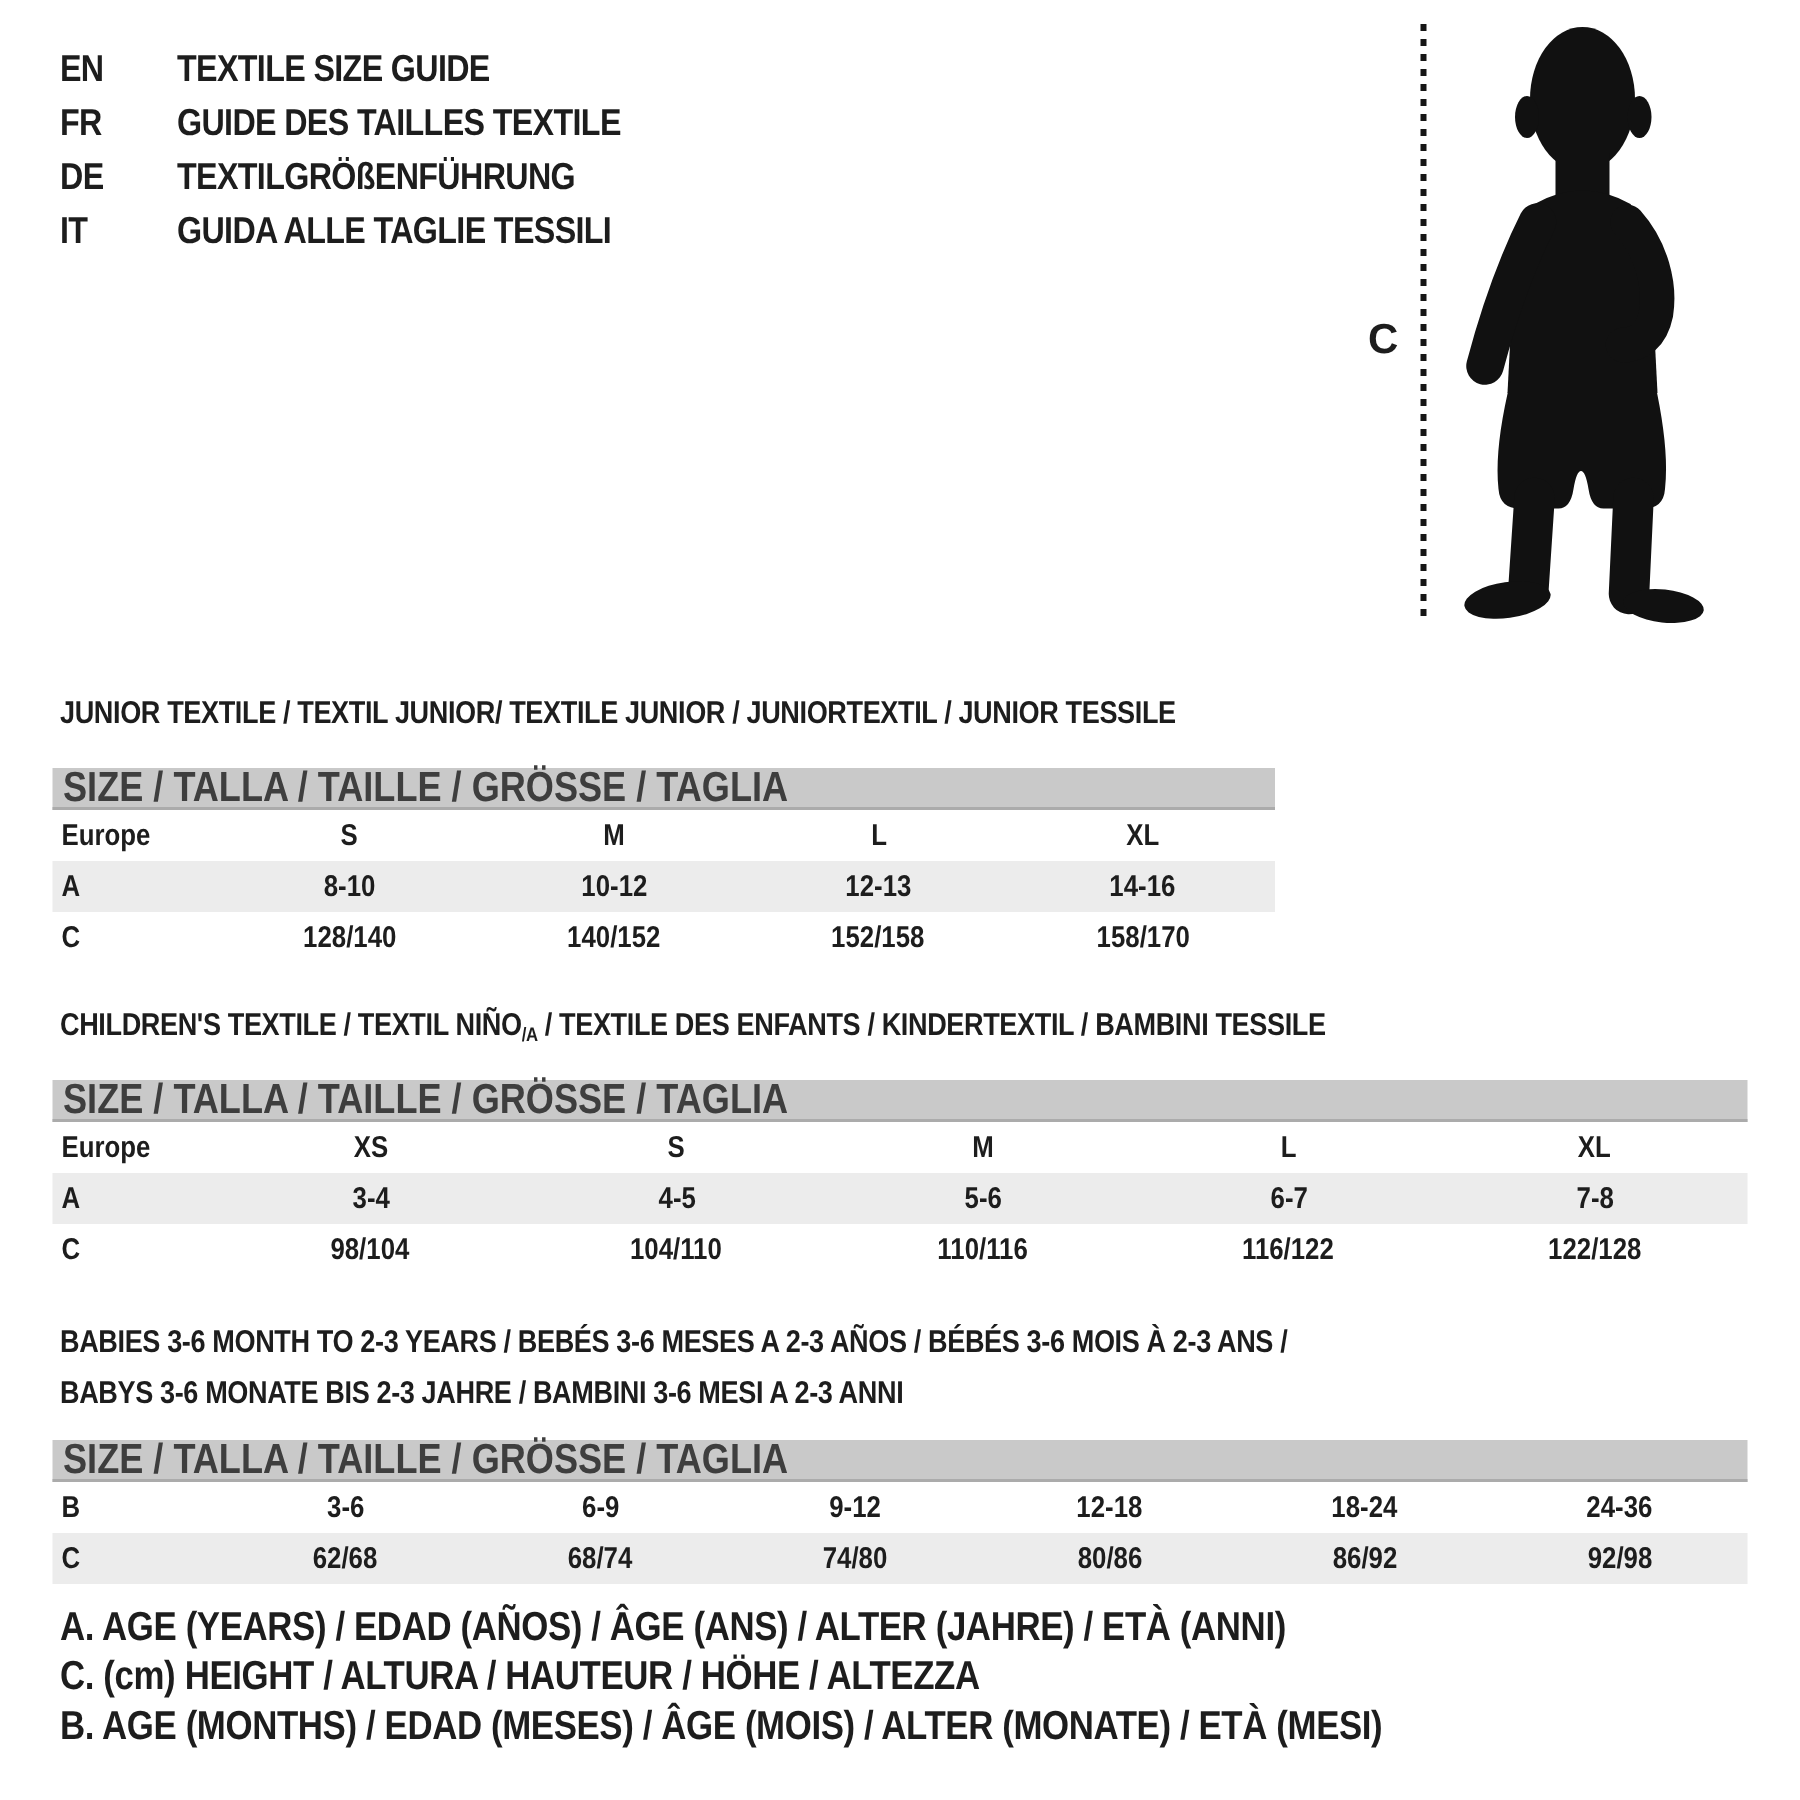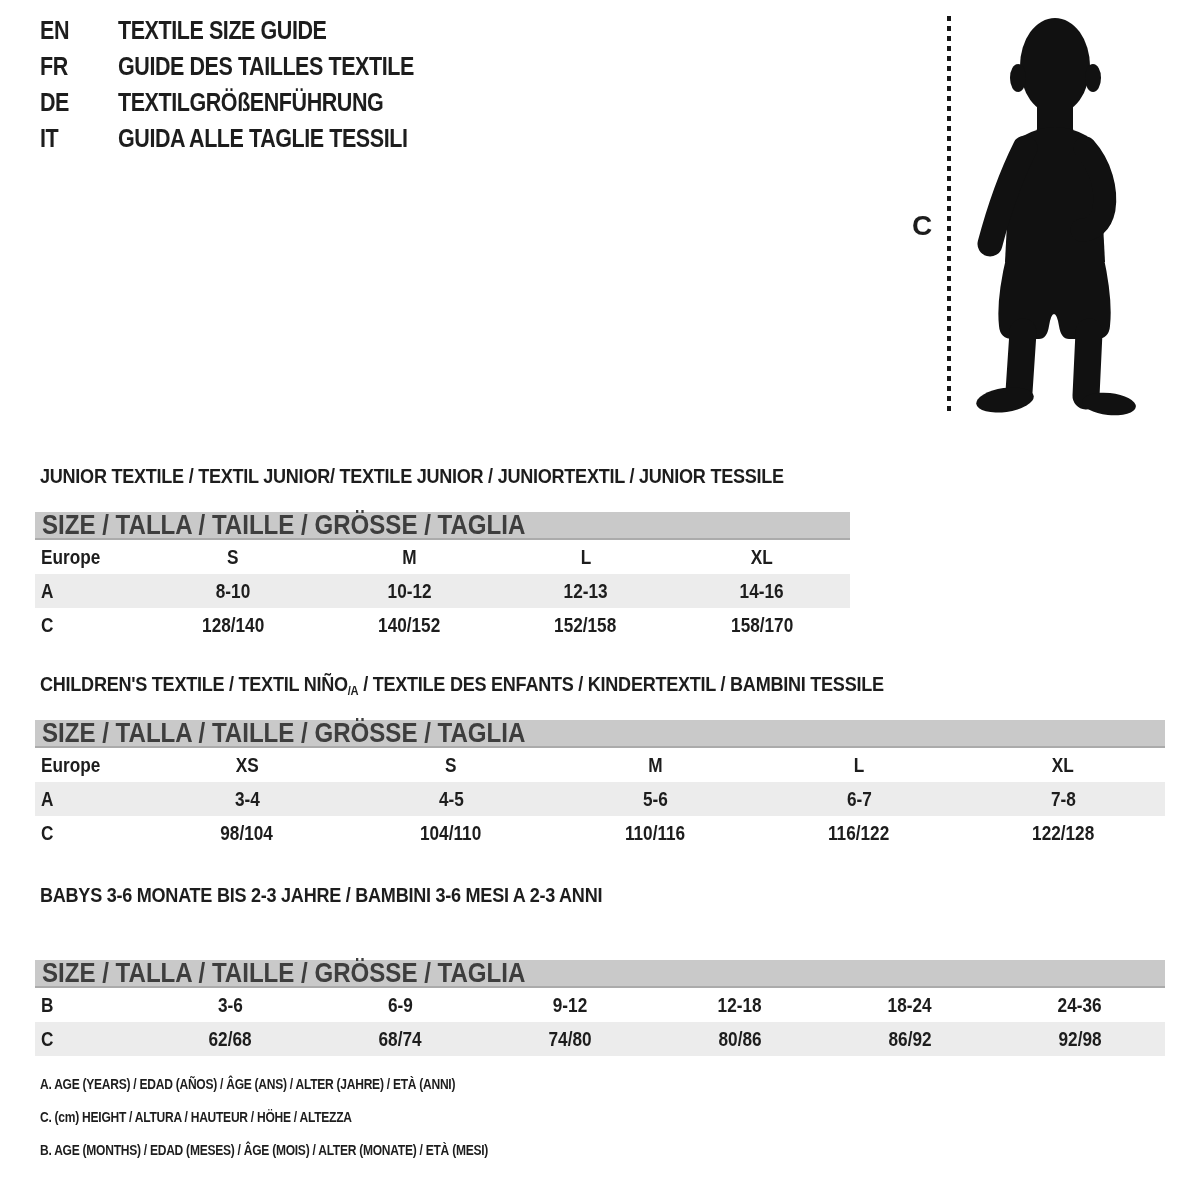--- a/index.html
+++ b/index.html
@@ -5,21 +5,21 @@
   html,body{margin:0;padding:0;background:#fff;}
   .canvas{
     position:relative;width:1200px;height:1200px;background:#ffffff;overflow:hidden;
     font-family:"Liberation Sans",sans-serif;font-weight:bold;color:#1d1d1d;
   }
   
   .cond{display:inline-block;transform:scaleX(0.86);transform-origin:0 50%;white-space:pre;}
   .condc{display:inline-block;transform:scaleX(0.86);transform-origin:50% 50%;white-space:pre;}
 
   
-  .lang-block{position:absolute;left:40px;top:12px;}
+  .lang-block{position:absolute;left:40px;top:28px;}
   .lang-row{display:flex;height:36px;align-items:center;font-size:25px;letter-spacing:-0.5px;}
   .lang-code{width:78px;}
   
   .c-label{position:absolute;left:912px;top:210px;font-size:28px;}
   .dash-line{position:absolute;left:947px;top:16px;width:4px;height:400px;
     background:repeating-linear-gradient(to bottom,#161616 0 5px,transparent 5px 10px);}
   .baby-svg{position:absolute;left:963px;top:14px;width:172px;height:402px;overflow:visible;}
 
   
   .section{position:absolute;left:35px;margin-top:32px;}
@@ -29,21 +29,21 @@
   .size-bar{height:28px;background:#c9c9c9;border-bottom:2px solid #ababab;
     display:flex;align-items:center;padding-left:7px;font-size:28px;color:#3e3e3e;box-sizing:border-box;}
   .trow{display:flex;height:34px;align-items:center;font-size:20px;}
   .trow.alt{background:#ececec;}
   .cell{display:block;}
   .cell.lbl{width:110px;padding-left:6px;box-sizing:border-box;}
   .cell.val{flex:1;text-align:center;}
 
   
   .legend{position:absolute;left:40px;top:1068px;}
-  .legend-line{height:33px;line-height:33px;font-size:14px;letter-spacing:-0.3px;}
+  .legend-line{height:33px;line-height:33px;font-size:27px;letter-spacing:-0.3px;}
 </style>
 </head>
 <body>
 
 <div class="canvas">
 
   <div class="lang-block">
     <div class="lang-row">
       <span class="lang-code"><span class="cond">EN</span></span>
       <span class="cond">TEXTILE SIZE GUIDE</span>
@@ -137,20 +137,21 @@
       <span class="cell val"><span class="condc">98/104</span></span>
       <span class="cell val"><span class="condc">104/110</span></span>
       <span class="cell val"><span class="condc">110/116</span></span>
       <span class="cell val"><span class="condc">116/122</span></span>
       <span class="cell val"><span class="condc">122/128</span></span>
     </div>
   </div>
 
   <div class="section" style="top:846px;width:1130px;">
     <div class="sec-title two-line">
+      <div><span class="cond">BABIES 3-6 MONTH TO 2-3 YEARS / BEBÉS 3-6 MESES A 2-3 AÑOS / BÉBÉS 3-6 MOIS À 2-3 ANS /</span></div>
       <div><span class="cond">BABYS 3-6 MONATE BIS 2-3 JAHRE / BAMBINI 3-6 MESI A 2-3 ANNI</span></div>
     </div>
     <div class="size-bar">
         <span class="cond">SIZE / TALLA / TAILLE / GRÖSSE / TAGLIA</span>
       </div>
     <div class="trow">
       <span class="cell lbl"><span class="cond">B</span></span>
       <span class="cell val"><span class="condc">3-6</span></span>
       <span class="cell val"><span class="condc">6-9</span></span>
       <span class="cell val"><span class="condc">9-12</span></span>

